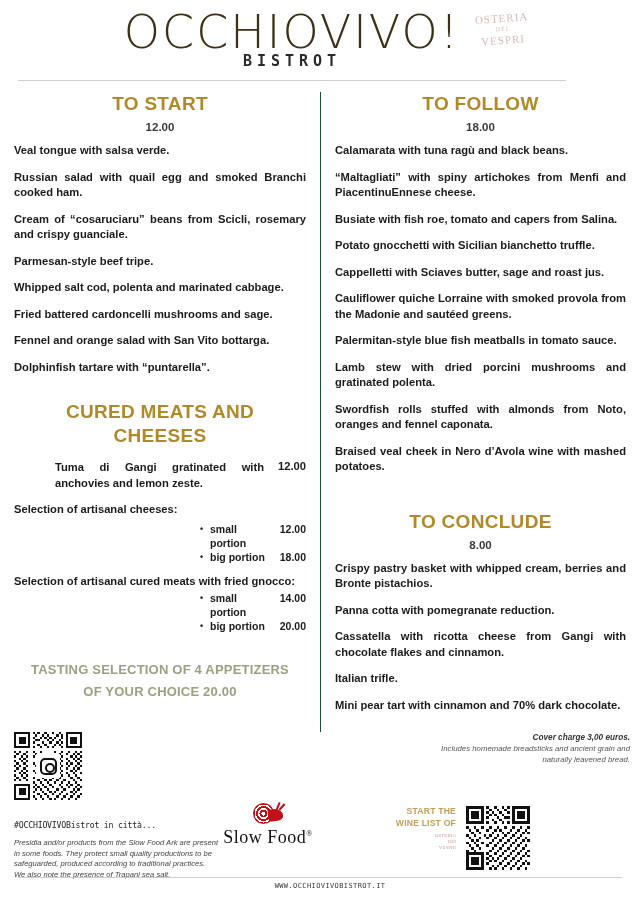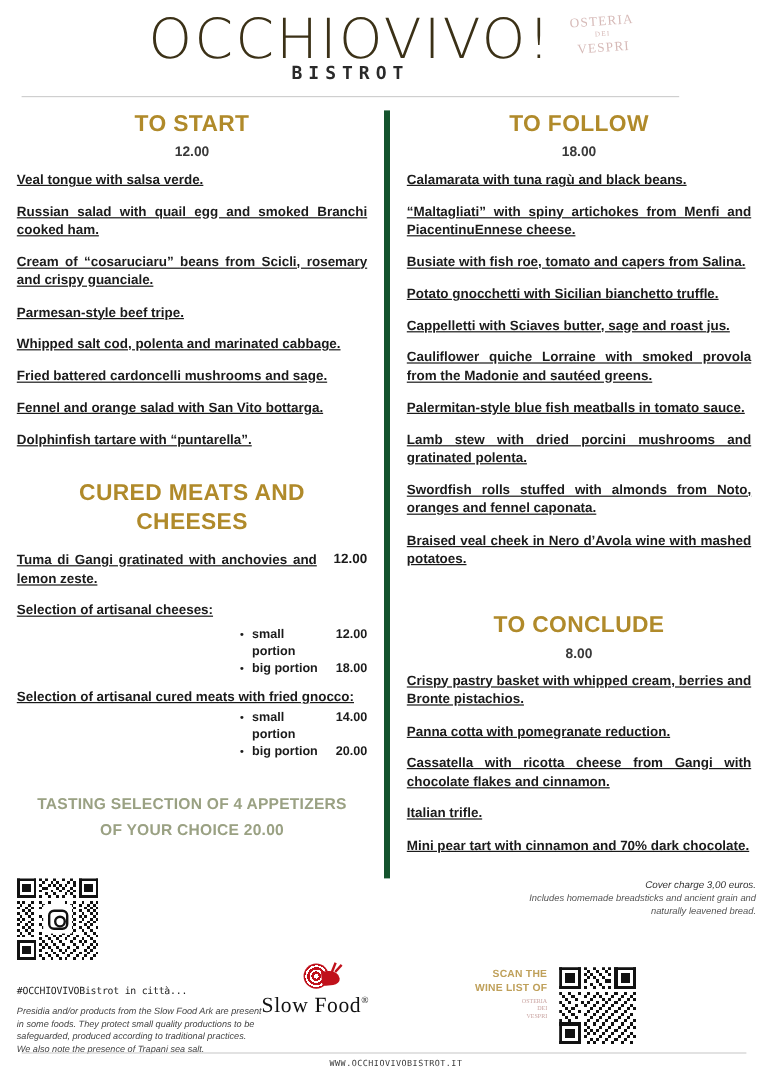--- a/index.html
+++ b/index.html
@@ -68,21 +68,21 @@
     position: absolute;
     top: 92px; left: 0;
     width: 640px; height: 640px;
     display: flex;
   }
   .col {
     position: relative;
     padding: 0 14px;
   }
   .col-left { width: 320px; }
-  .col-right { width: 320px; border-left: 5px solid #14532d; }
+  .col-right { width: 320px; border-left: 1px solid #14532d; }
 
   .sec-title {
     text-align: center;
     font-size: 19px;
     font-weight: 700;
     color: #b08a2a;
     letter-spacing: .3px;
     line-height: 24px;
   }
   .sec-price {
@@ -94,30 +94,29 @@
     margin-bottom: 10px;
   }
 
   .dish {
     font-size: 11.2px;
     line-height: 15.5px;
     color: #1b1b1b;
     font-weight: 600;
     text-align: justify;
     margin: 0 0 11px 0;
-    text-decoration: underline;
   }
 
   .dish-row {
     display: flex;
     align-items: flex-start;
     gap: 8px;
     margin-bottom: 11px;
   }
-  .dish-row .dish { flex: 1; margin-bottom: 0; }
+  .dish-row .dish { flex: 1; margin-bottom: 0; margin-left: 41px; }
   .dish-row .price {
     font-size: 11.2px;
     font-weight: 600;
     color: #1b1b1b;
     white-space: nowrap;
     padding-top: 0px;
     min-width: 34px;
     text-align: right;
   }
 
@@ -206,26 +205,27 @@
   .cover {
     position: absolute;
     right: 10px; top: 4px;
     width: 200px;
     text-align: right;
     font-style: italic;
     color: #555;
     font-size: 7.8px;
     line-height: 11px;
   }
-  .cover .bold { font-weight: 400; color: #333; font-size: 8.2px; }
+  .cover .bold { font-weight: 700; color: #333; font-size: 8.2px; }
 
   .slowfood-logo {
     position: absolute;
     left: 218px; top: 74px;
     width: 100px;
+    text-align: center;
   }
   .snail {
     width: 34px; height: 24px;
     margin: 0 auto;
     position: relative;
   }
   .snail .shell {
     position: absolute; left: 2px; top: 1px;
     width: 21px; height: 21px;
     border-radius: 50%;
@@ -640,21 +640,21 @@
         <span class="body"></span>
         <span class="horn"></span>
         <span class="horn2"></span>
     </div>
     <div class="slowfood-text"><span>Slow Food</span><sup>®</sup></div>
   </div>
 
   <div class="wine-block">
     <div>
       <div class="wine-label">
-        <div>SCAN THE</div>
+        <div>START THE</div>
         <div>WINE LIST OF</div>
       </div>
       <div class="wine-stamp">
         <div>OSTERIA</div>
         <div>DEI</div>
         <div>VESPRI</div>
       </div>
     </div>
     <svg class="qr-wine" viewBox="0 0 25 25" shape-rendering="crispEdges">
       <rect width="25" height="25" fill="#fff"></rect>

